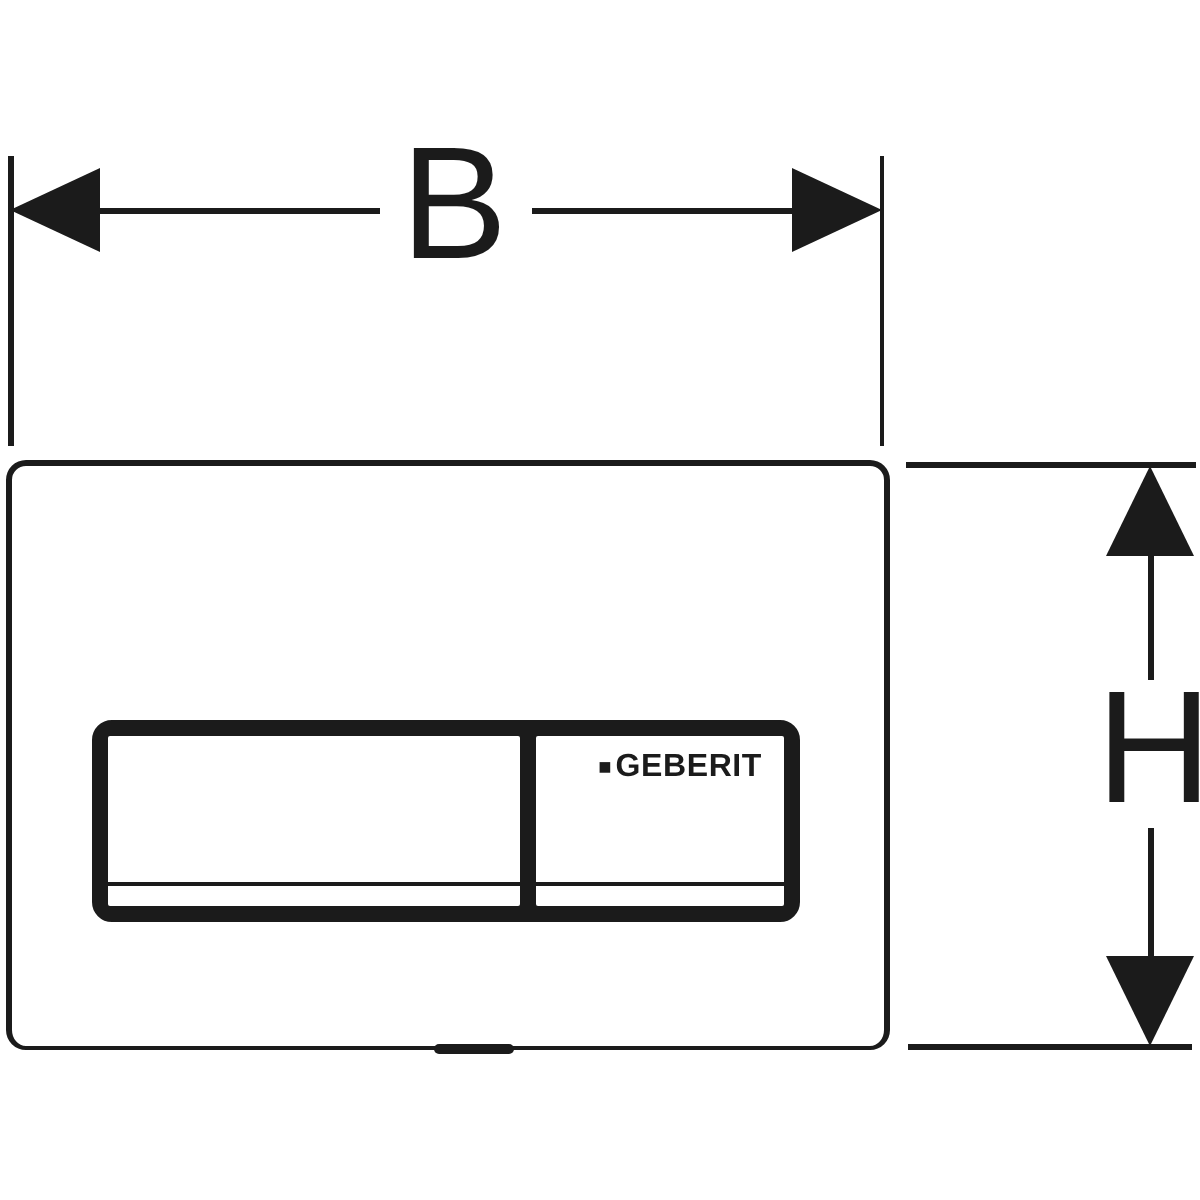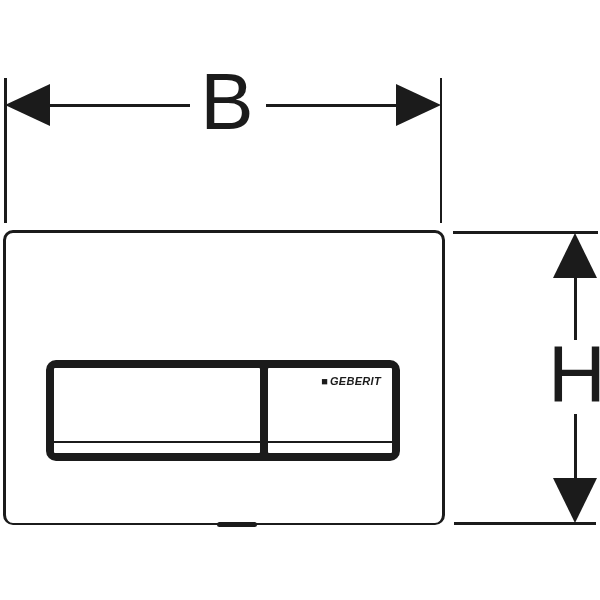--- a/index.html
+++ b/index.html
@@ -52,21 +52,21 @@
     position:absolute; left:0; right:0; bottom:10.5px; height:1.5px;
     background:var(--ink);
   }
 
   
   .logo {
     position:absolute; top:8px; right:11px;
     display:flex; align-items:center; gap:2px; color:var(--ink);
   }
   .logo-square { font-size:11px; line-height:1; }
-  .logo-text { font-size:11px; font-weight:bold; letter-spacing:0.3px; line-height:1;font-style:italic; }
+  .logo-text { font-size:16px; font-weight:bold; letter-spacing:0.3px; line-height:1; }
 </style>
 </head>
 <body>
 
 <div class="canvas">
 
   <div class="abs stroke" style="left:4px; top:78px; width:2.5px; height:145px;"></div>
   <div class="abs stroke" style="left:439.5px; top:78px; width:2.5px; height:145px;"></div>
   <div class="abs stroke" style="left:48px; top:103.5px; width:142px; height:3px;"></div>
   <div class="abs stroke" style="left:266px; top:103.5px; width:132px; height:3px;"></div>

